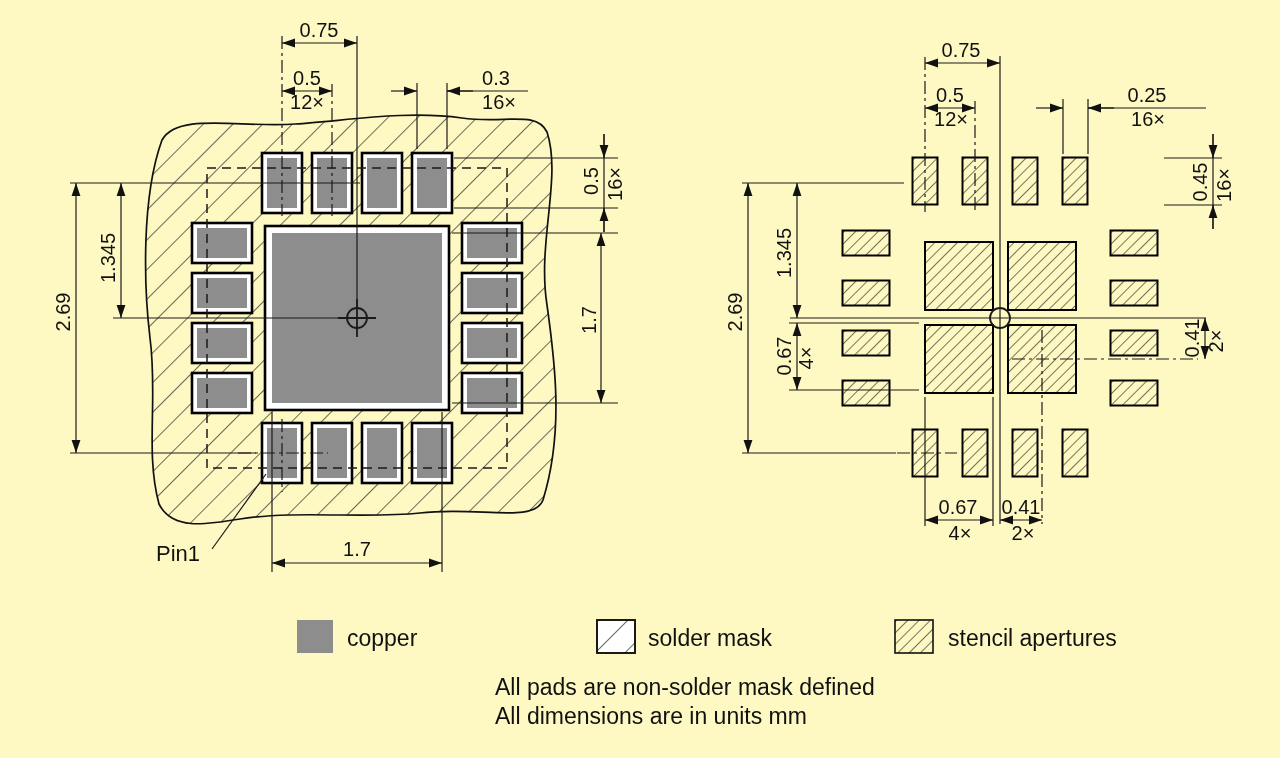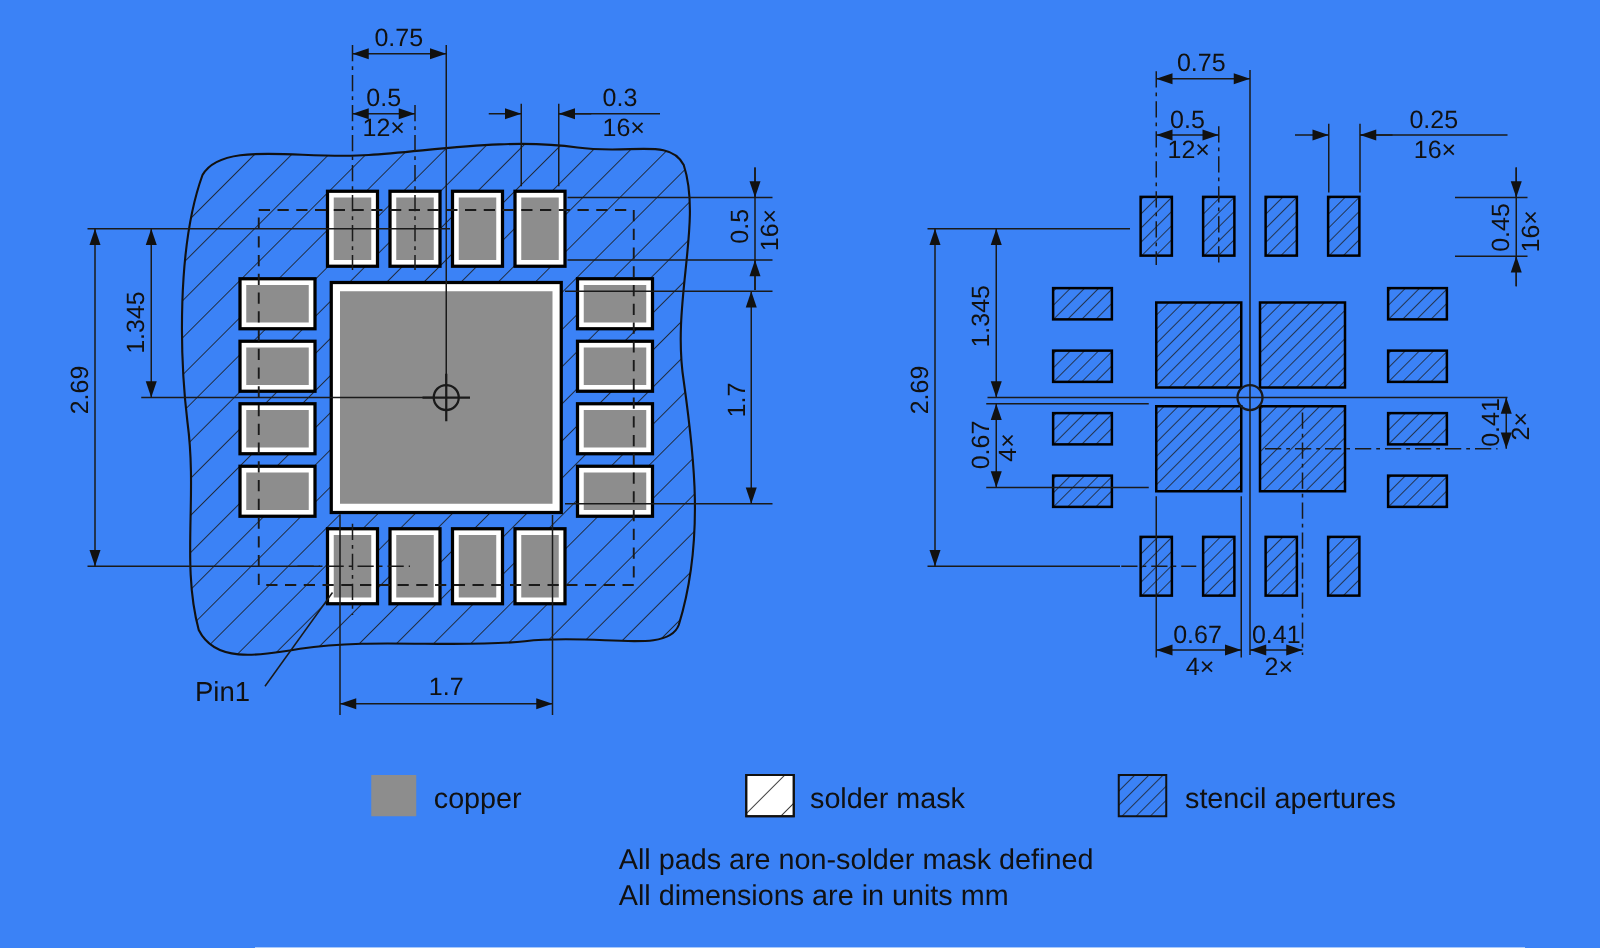--- a/index.html
+++ b/index.html
@@ -1,16 +1,16 @@
 <!DOCTYPE html>
 <html><head>
 <meta charset="utf-8">
 <style>
   html,body{margin:0;padding:0;background:#ffffff;}
-  .page{position:relative;width:1280px;height:758px;background:#3b82f6;overflow:hidden;}
+  .page{position:relative;width:1280px;height:758px;background:#fef9c3;overflow:hidden;}
   svg{display:block;}
   text{font-family:"Liberation Sans","DejaVu Sans",sans-serif;font-size:20px;fill:#111;}
   .t22{font-size:22px;}
   .t23{font-size:23px;}
   .mid{text-anchor:middle;}
   .ln{stroke:#1a1a1a;stroke-width:1.2;fill:none;}
   .dim{stroke:#1a1a1a;stroke-width:1.2;fill:none;}
   .dd{stroke:#1a1a1a;stroke-width:1.2;fill:none;stroke-dasharray:13 4 3 4;}
   .dash{stroke:#1a1a1a;stroke-width:1.5;fill:none;stroke-dasharray:9 6;}
   .blob{fill:url(#hatchS);stroke:#111;stroke-width:1.7;}

